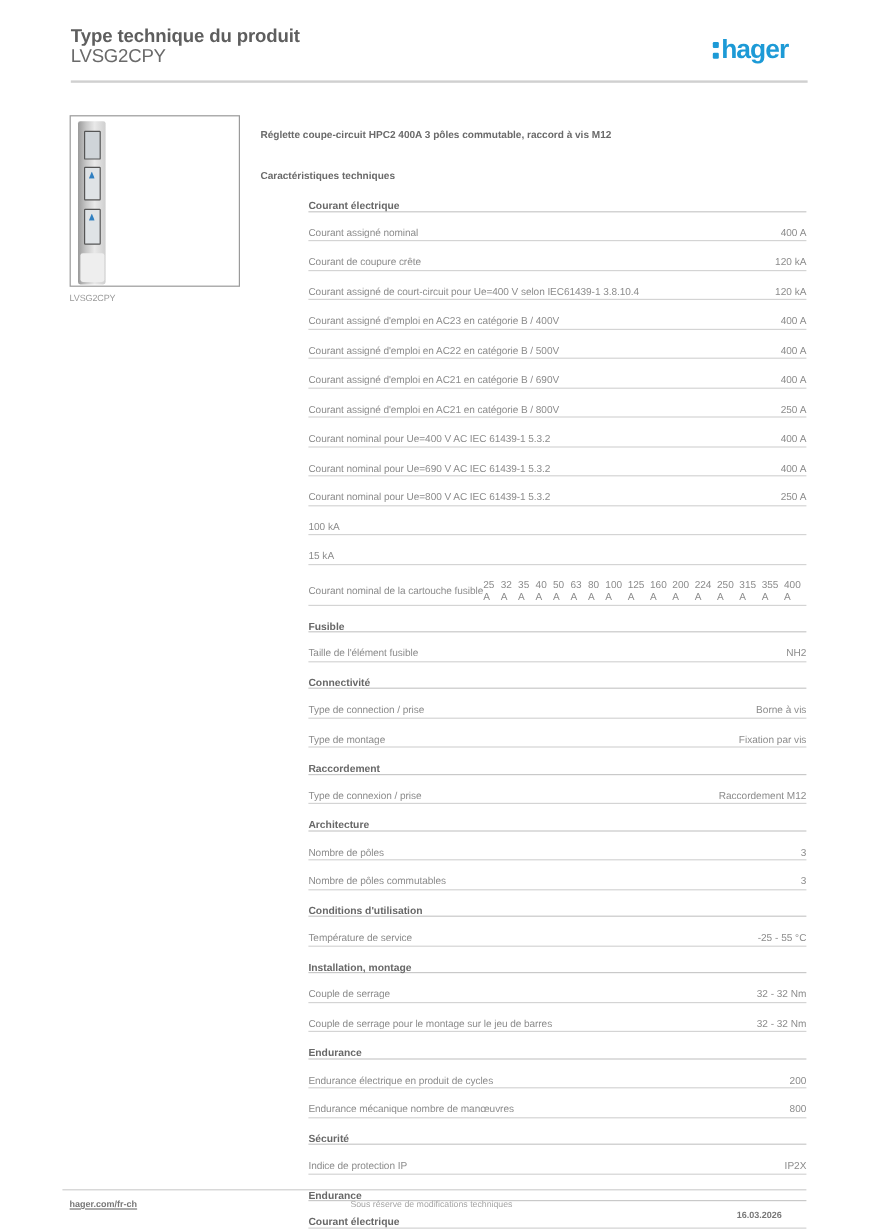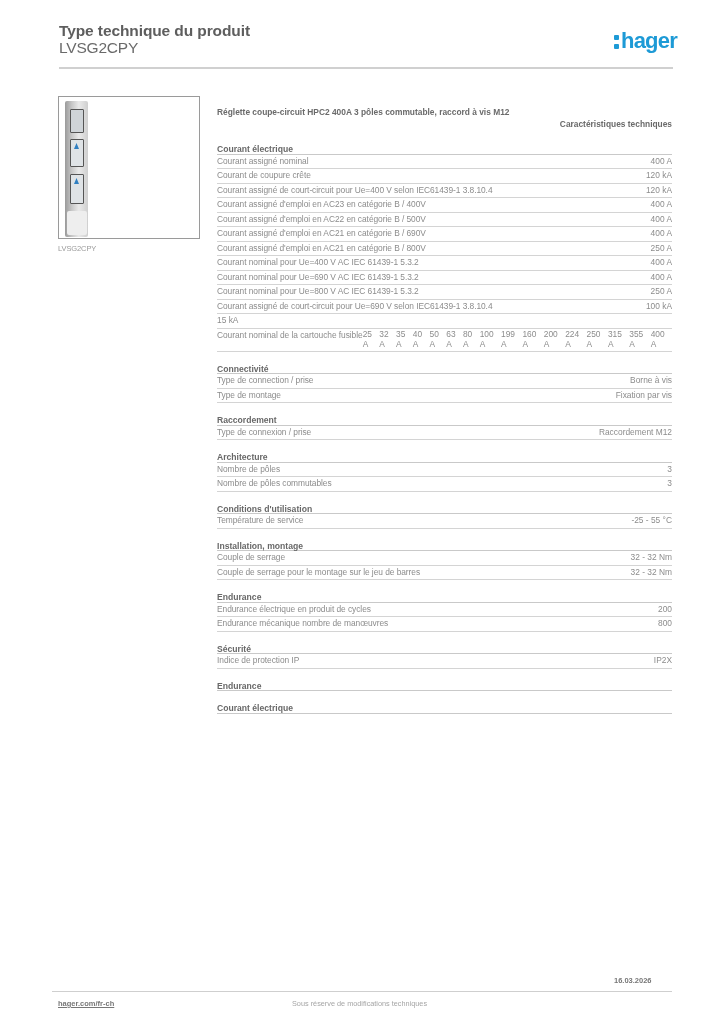--- a/index.html
+++ b/index.html
@@ -1,54 +1,54 @@
 <!DOCTYPE html>
 <html><head>
 <meta charset="utf-8">
 <style>
   * { box-sizing: border-box; margin: 0; padding: 0; }
   html, body { width: 724px; height: 1024px; background: #ffffff; overflow: hidden; }
   body { position: relative; font-family: "Liberation Sans", sans-serif; color: #8a8a8a; }
 
   .header-title { position: absolute; left: 59px; top: 22px; font-size: 15.5px; font-weight: bold; color: #5e5e5e; letter-spacing: -0.1px; }
   .header-ref { position: absolute; left: 59px; top: 39px; font-size: 15.5px; color: #6a6a6a; letter-spacing: -0.2px; }
-  .logo { position: absolute; left: 594px; top: 28px; font-size: 22px; font-weight: bold; color: #1d9ad6; letter-spacing: -0.8px; line-height: 26px; margin-left: 20px; }
+  .logo { position: absolute; left: 594px; top: 28px; font-size: 22px; font-weight: bold; color: #1d9ad6; letter-spacing: -0.8px; line-height: 26px; }
   .logo .dots { display: inline-block; width: 6px; position: relative; height: 14px; margin-right: 1px; vertical-align: -1px; }
   .logo .dots i { position: absolute; left: 0; width: 5px; height: 5px; background: #1d9ad6; border-radius: 1px; }
   .logo .dots i:first-child { top: 0; }
   .logo .dots i:last-child { top: 9px; }
   .header-rule { position: absolute; left: 59px; top: 67px; width: 614px; height: 2px; background: #d0d0d0; }
 
   .product-image { position: absolute; left: 58px; top: 96px; width: 142px; height: 143px; border: 1px solid #9a9a9a; background: #fff; overflow: hidden; }
   .device { position: absolute; left: 6px; top: 4px; width: 23px; height: 136px; border-radius: 2px;
     background: linear-gradient(90deg, #9a9a9a 0%, #c8c8c8 30%, #e9e9e9 60%, #cfcfcf 100%); }
   .device .slot { position: absolute; left: 5px; width: 14px; background: #dfe3e6; border: 1px solid #555; border-radius: 1px; }
   .device .slot.s1 { top: 8px; height: 24px; background: #cfd4d8; }
   .device .slot.s2 { top: 38px; height: 28px; }
   .device .slot.s3 { top: 73px; height: 30px; }
   .device .arrow { position: absolute; left: 9px; width: 5px; height: 6px; background: #2f7fc1; clip-path: polygon(50% 0, 100% 100%, 0 100%); }
   .device .base { position: absolute; left: 2px; top: 110px; width: 20px; height: 24px; background: #eeeeee; border-radius: 2px; }
   .image-caption { position: absolute; left: 58px; top: 244px; font-size: 7.5px; color: #9a9a9a; letter-spacing: -0.1px; }
 
   .main { position: absolute; left: 217px; top: 106px; width: 455px; }
   .product-title { font-size: 8.4px; font-weight: bold; color: #6a6a6a; height: 12px; line-height: 12px; }
-  .spec-title { font-size: 8.4px; font-weight: bold; color: #6a6a6a; height: 12px; line-height: 12px; text-align: right; }
-
-  .section { margin-top: 12px; }
+  .spec-title { margin-top: 22px; font-size: 8.4px; font-weight: bold; color: #6a6a6a; height: 12px; line-height: 12px; }
+
+  .section { margin-top: 12px; margin-left: 40px; }
   .section.first { margin-top: 14px; }
   .section-head { font-size: 8.6px; font-weight: bold; color: #686868; height: 10.5px; line-height: 10px; border-bottom: 1.5px solid #c9c9c9; }
-  .row { display: flex; justify-content: space-between; align-items: flex-start; font-size: 8.4px; color: #8c8c8c; line-height: 12.5px; border-bottom: 1.5px solid #d4d4d4; min-height: 14.5px; padding-top: 0; }
+  .row { display: flex; justify-content: space-between; align-items: center; font-size: 8.4px; color: #8c8c8c; line-height: 12.5px; border-bottom: 1.5px solid #d4d4d4; min-height: 14.5px; padding-top: 11px; }
   .row .label { white-space: nowrap; letter-spacing: -0.05px; }
   .row .value { text-align: right; white-space: nowrap; }
   .row .values { display: flex; flex-direction: row; align-items: flex-end; line-height: 10.7px; padding-bottom: 1px; }
 
   .footer-rule { position: absolute; left: 52px; top: 991px; width: 620px; height: 1px; background: #cfcfcf; }
   .footer-left { position: absolute; left: 58px; top: 999px; font-size: 7.5px; font-weight: bold; color: #777; text-decoration: underline; }
   .footer-center { position: absolute; left: 292px; top: 999px; font-size: 7.3px; color: #a5a5a5; }
-  .footer-right { position: absolute; left: 614px; top: 976px; font-size: 7.5px; font-weight: bold; color: #777; }
+  .footer-right { position: absolute; left: 614px; top: 1008px; font-size: 7.5px; font-weight: bold; color: #777; }
 </style>
 </head>
 <body>
 
 <div class="header-title">Type technique du produit</div>
 <div class="header-ref">LVSG2CPY</div>
 <div class="logo">
   <span class="dots"><i></i><i></i></span><span>hager</span>
 </div>
 <div class="header-rule"></div>
@@ -105,49 +105,55 @@
         </div>
         <div class="row">
           <span class="label">Courant nominal pour Ue=690 V AC IEC 61439-1 5.3.2</span>
           <span class="value">400 A</span>
         </div>
         <div class="row">
           <span class="label">Courant nominal pour Ue=800 V AC IEC 61439-1 5.3.2</span>
           <span class="value">250 A</span>
         </div>
         <div class="row">
-          <span class="label">Courant assigné de court-circuit pour Ue=690 V selon IEC61439-1 3.8.10.4</span>
           <span class="value">100 kA</span>
         </div>
         <div class="row">
           <span class="value">15 kA</span>
         </div>
         <div class="row">
           <span class="label">Courant nominal de la cartouche fusible</span>
           <span class="values">
             <span>25 A</span>
             <span>32 A</span>
             <span>35 A</span>
             <span>40 A</span>
             <span>50 A</span>
             <span>63 A</span>
             <span>80 A</span>
             <span>100 A</span>
-            <span>199 A</span>
+            <span>125 A</span>
             <span>160 A</span>
             <span>200 A</span>
             <span>224 A</span>
             <span>250 A</span>
             <span>315 A</span>
             <span>355 A</span>
             <span>400 A</span>
           </span>
         </div>
       </div>
       <div class="section">
+        <div class="section-head">Fusible</div>
+        <div class="row">
+          <span class="label">Taille de l'élément fusible</span>
+          <span class="value">NH2</span>
+        </div>
+      </div>
+      <div class="section">
         <div class="section-head">Connectivité</div>
         <div class="row">
           <span class="label">Type de connection / prise</span>
           <span class="value">Borne à vis</span>
         </div>
         <div class="row">
           <span class="label">Type de montage</span>
           <span class="value">Fixation par vis</span>
         </div>
       </div>

